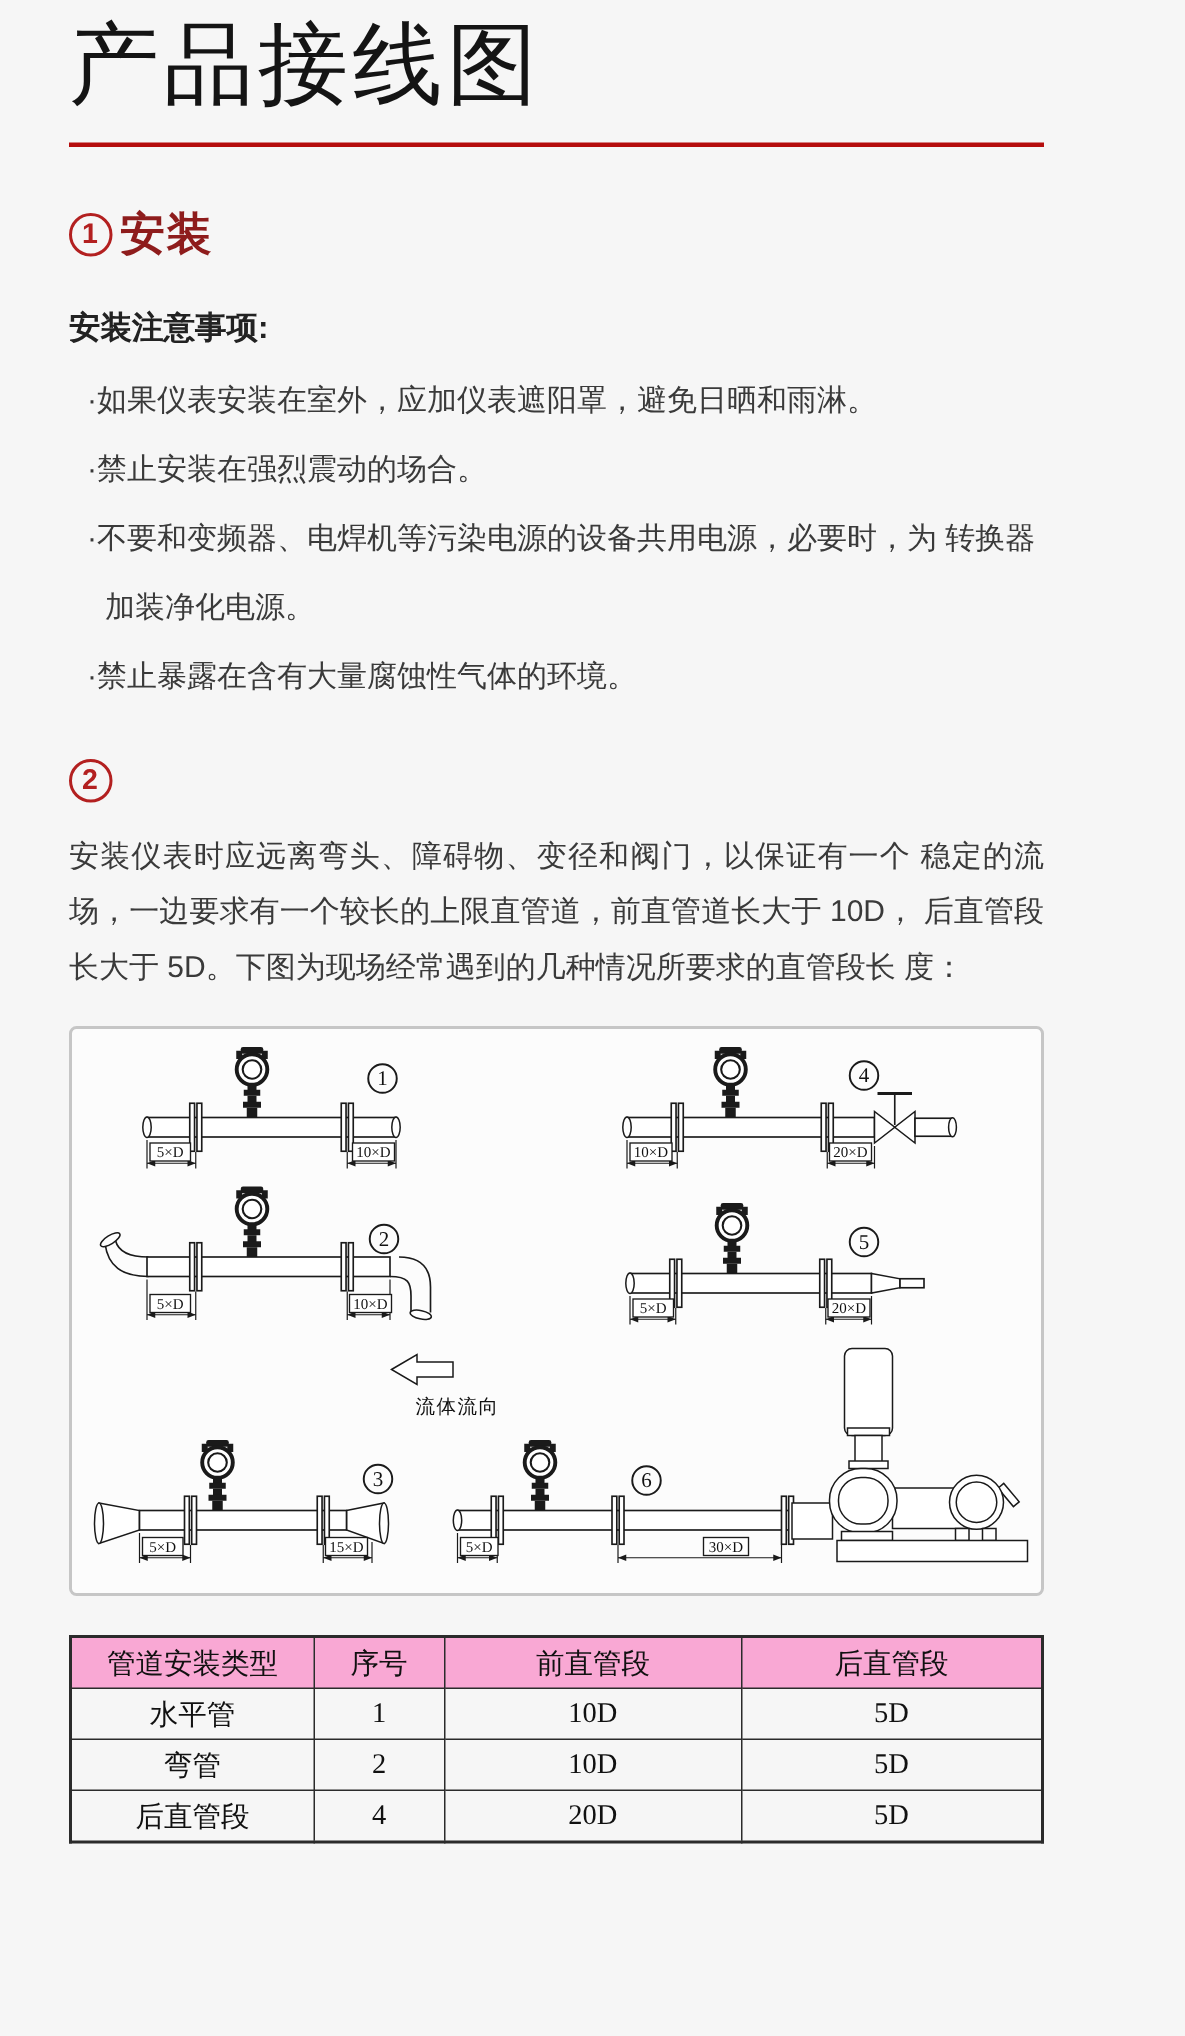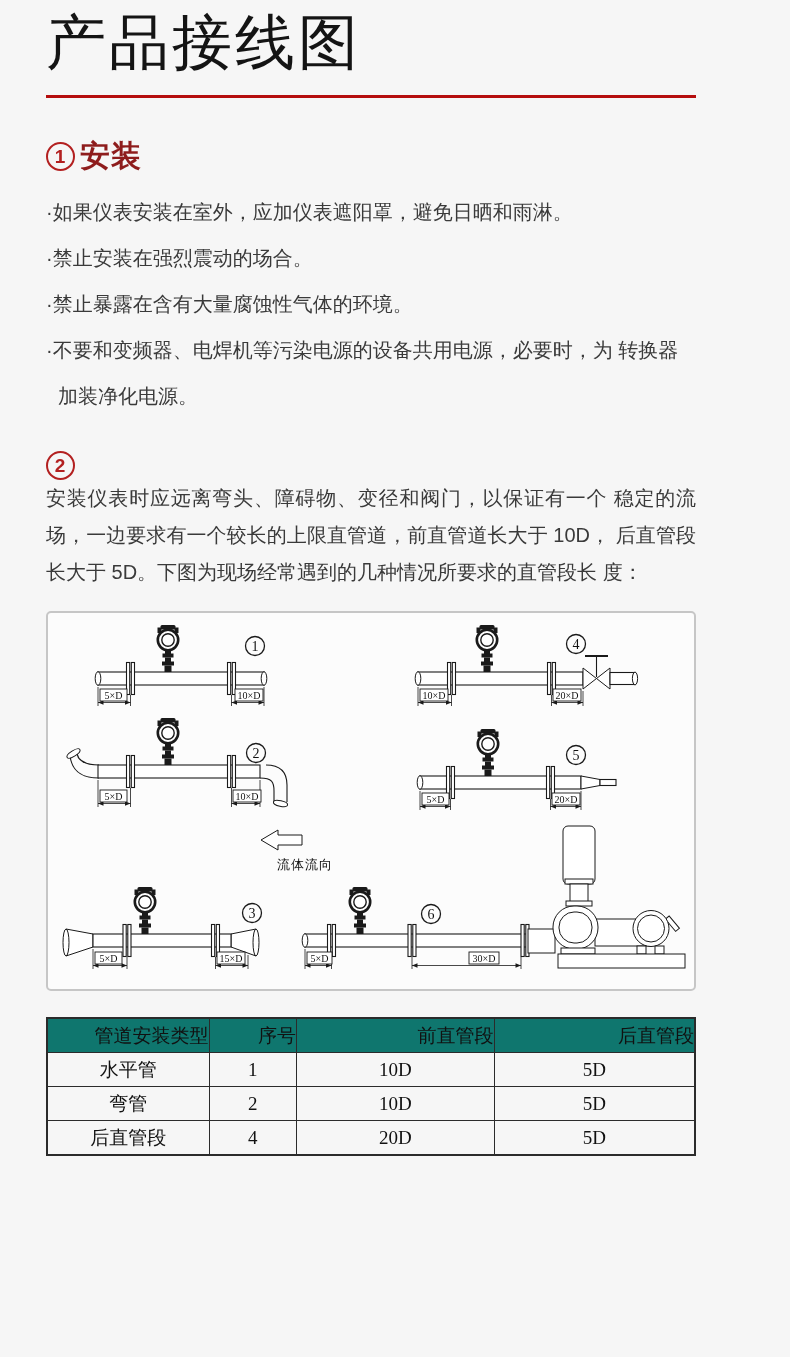--- a/index.html
+++ b/index.html
@@ -21,37 +21,37 @@
   }
   .sec-head.first{margin-top:38px;}
   .sec-head.second{margin-top:32px;}
   .circ-num{
     box-sizing:border-box;flex:0 0 auto;
     width:29px;height:29px;border:2px solid #b32020;border-radius:50%;
     color:#b32020;font-size:19px;line-height:25px;text-align:center;font-weight:700;
   }
   .subtitle{margin-top:27px;font-size:21px;font-weight:700;color:#222;}
   .bullets{margin-top:12px;font-size:20px;line-height:46px;color:#3a3a3a;}
-  .bullet{padding-left:12px;text-indent:-12px;}
-  .paragraph{font-size:20px;line-height:37px;color:#3a3a3a;text-align:justify;}
+  .bullet{padding-left:12px;text-indent:-12px;margin-left:12px;}
+  .paragraph{margin-top:18px;font-size:20px;line-height:37px;color:#3a3a3a;text-align:justify;}
   .diagram-box{
     box-sizing:border-box;margin-top:20px;width:650px;height:380px;
     background:#fcfcfc;border:2px solid #c6c6c6;border-radius:5px;
   }
   .diagram-box svg{display:block;}
   table.req{
     margin-top:26px;width:650px;border-collapse:collapse;
     font-family:"Liberation Serif","DejaVu Serif",serif;font-size:19px;color:#111;
   }
   table.req th,table.req td{
     border:1px solid #2b2b2b;text-align:center;padding:0;height:33px;
     font-weight:400;
   }
   table.req{border:2px solid #2b2b2b;}
-  table.req thead th{background:#0f766e;text-align:right;}
+  table.req thead th{background:#f9a8d4;}
   col.c1{width:25%;} col.c2{width:13.5%;} col.c3{width:30.5%;} col.c4{width:31%;}
   
   .pipe{fill:#fff;stroke:#1a1a1a;stroke-width:1.1;}
   .pout{fill:#fff;stroke:#1a1a1a;stroke-width:1;}
   .thin{fill:none;stroke:#1a1a1a;stroke-width:1.1;}
   .ext{stroke:#1a1a1a;stroke-width:0.8;}
   .dimbox{fill:#fff;stroke:#1a1a1a;stroke-width:0.9;}
   .dimtxt{font:10px "Liberation Serif","DejaVu Serif",serif;fill:#111;text-anchor:middle;}
   .cnum circle{fill:none;stroke:#1a1a1a;stroke-width:1.3;}
   .cnum text{font:14px "Liberation Serif","DejaVu Serif",serif;fill:#111;text-anchor:middle;}
@@ -63,25 +63,26 @@
 
 <div class="page">
 
   <h1 class="title">产品接线图</h1>
   <div class="rule"></div>
 
   <div class="sec-head first">
     <span class="circ-num">1</span>
     <span>安装</span>
   </div>
+  <div class="subtitle">安装注意事项:</div>
   <div class="bullets">
     <div class="bullet">·如果仪表安装在室外，应加仪表遮阳罩，避免日晒和雨淋。</div>
     <div class="bullet">·禁止安装在强烈震动的场合。</div>
+    <div class="bullet">·不要和变频器、电焊机等污染电源的设备共用电源，必要时，为 转换器加装净化电源。</div>
     <div class="bullet">·禁止暴露在含有大量腐蚀性气体的环境。</div>
-    <div class="bullet">·不要和变频器、电焊机等污染电源的设备共用电源，必要时，为 转换器加装净化电源。</div>
   </div>
 
   <div class="sec-head second">
     <span class="circ-num">2</span>
   </div>
   <div class="paragraph">安装仪表时应远离弯头、障碍物、变径和阀门，以保证有一个 稳定的流场，一边要求有一个较长的上限直管道，前直管道长大于 10D， 后直管段长大于 5D。下图为现场经常遇到的几种情况所要求的直管段长 度：</div>
 
   <div class="diagram-box">
     <svg width="646" height="376" viewBox="0 0 640 376">
       <defs>

